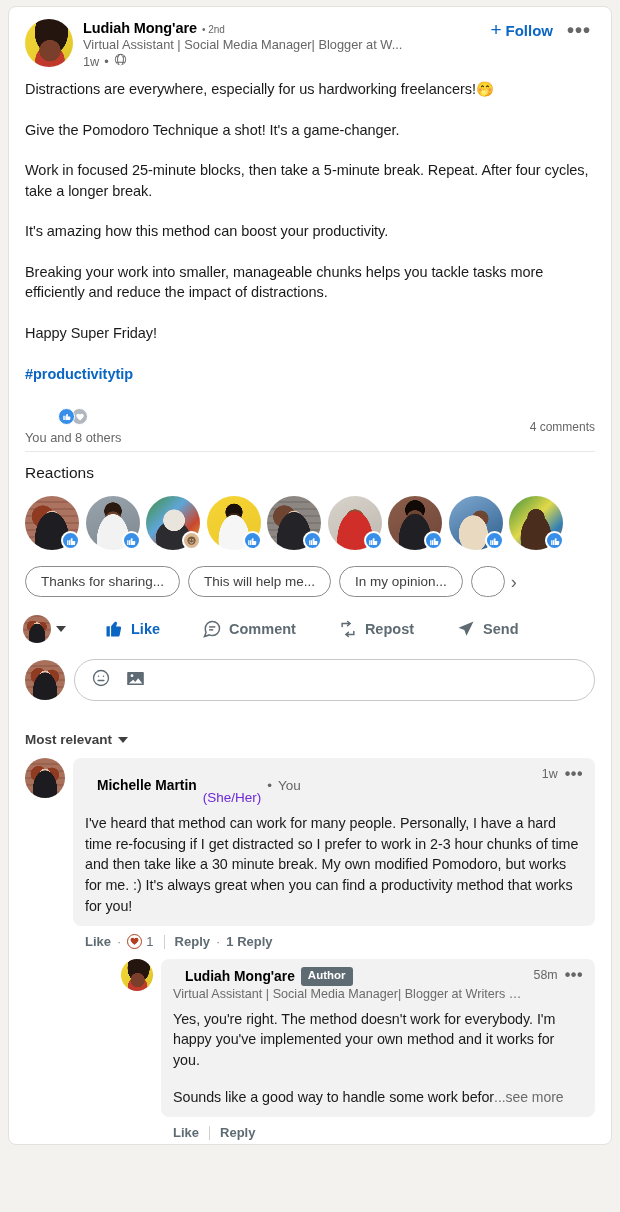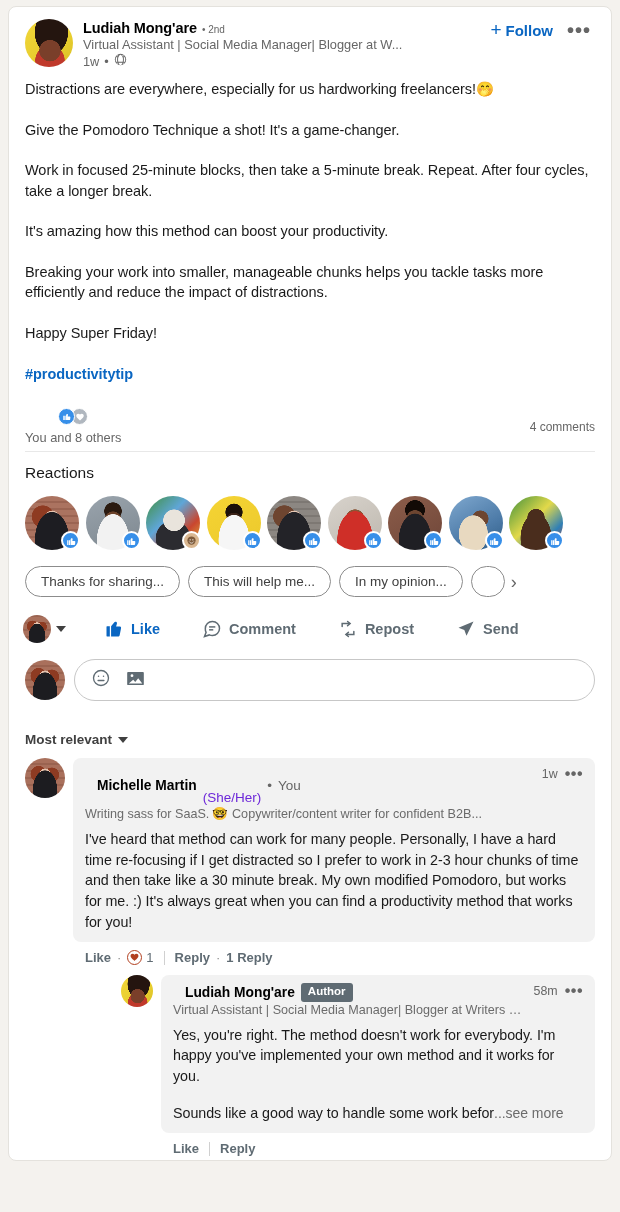--- a/index.html
+++ b/index.html
@@ -500,21 +500,20 @@
         <div class="comment-main">
           <div class="comment-bubble">
             <div class="cmt-top">
               <div class="cmt-namewrap">
                 <div class="cmt-nameline">
                   <span class="cmt-name">Michelle Martin</span>
                   <span class="cmt-pronoun">(She/Her)</span>
                   <span class="cmt-you">•</span>
                   <span class="cmt-you">You</span>
                 </div>
-                <div class="cmt-headline">Writing sass for SaaS. 🤓 Copywriter/content writer for confident B2B...</div>
               </div>
               <div class="cmt-right">
                 <span class="cmt-time">1w</span>
                 <span class="cmt-dots">•••</span>
               </div>
             </div>
             <div class="cmt-text">I've heard that method can work for many people. Personally, I have a hard time re-focusing if I get distracted so I prefer to work in 2-3 hour chunks of time and then take like a 30 minute break. My own modified Pomodoro, but works for me. :) It's always great when you can find a productivity method that works for you!</div>
           </div>
           <div class="cmt-actions">
             <span class="cmt-act">Like</span>

